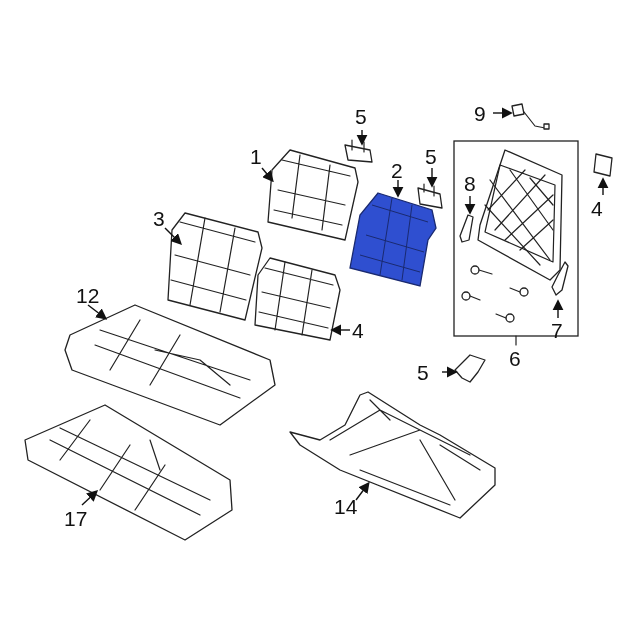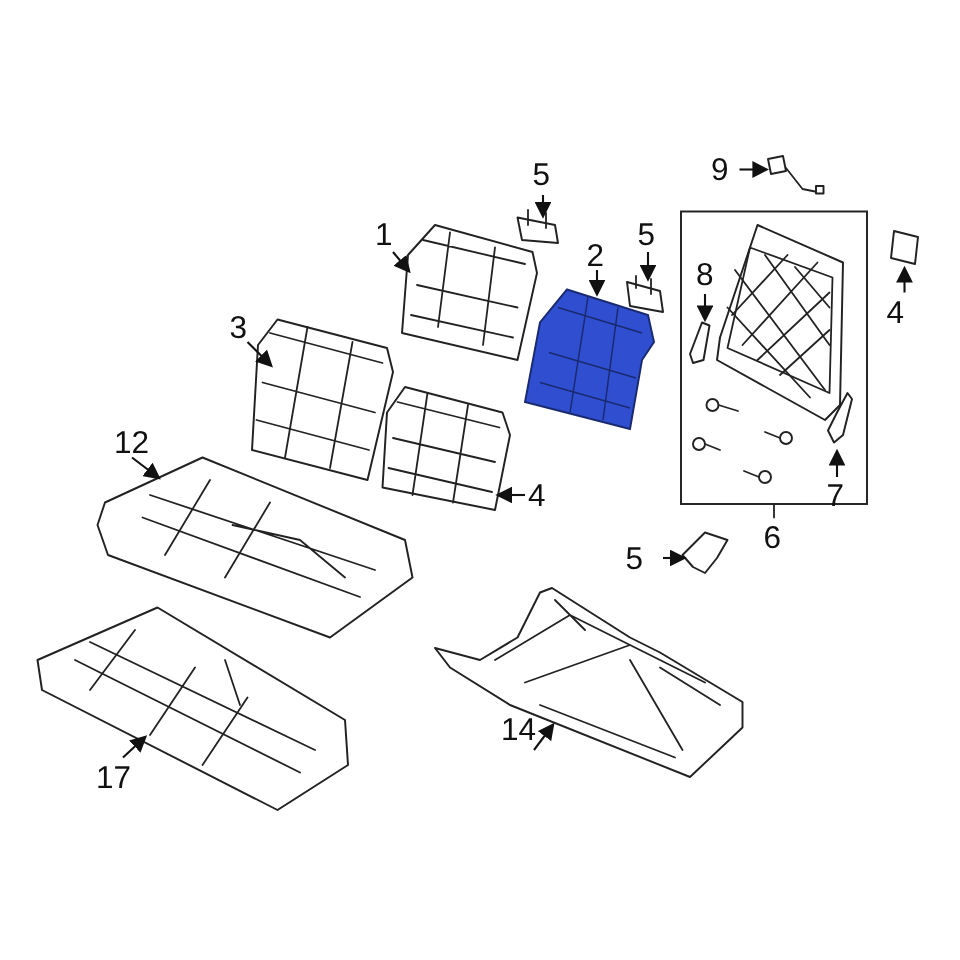--- a/index.html
+++ b/index.html
@@ -126,14 +126,14 @@
 <span class="callout" style="left:355px;top:106px">5</span>
 <span class="callout" style="left:425px;top:146px">5</span>
 <span class="callout" style="left:509px;top:348px">6</span>
 <span class="callout" style="left:551px;top:320px">7</span>
 <span class="callout" style="left:464px;top:173px">8</span>
 <span class="callout" style="left:474px;top:103px">9</span>
 <span class="callout" style="left:591px;top:198px">4</span>
 <span class="callout" style="left:417px;top:362px">5</span>
 <span class="callout" style="left:76px;top:285px">12</span>
 <span class="callout" style="left:64px;top:508px">17</span>
-<span class="callout" style="left:334px;top:476px">14</span>
+<span class="callout" style="left:334px;top:496px">14</span>
 </div>
 
 </body></html>

